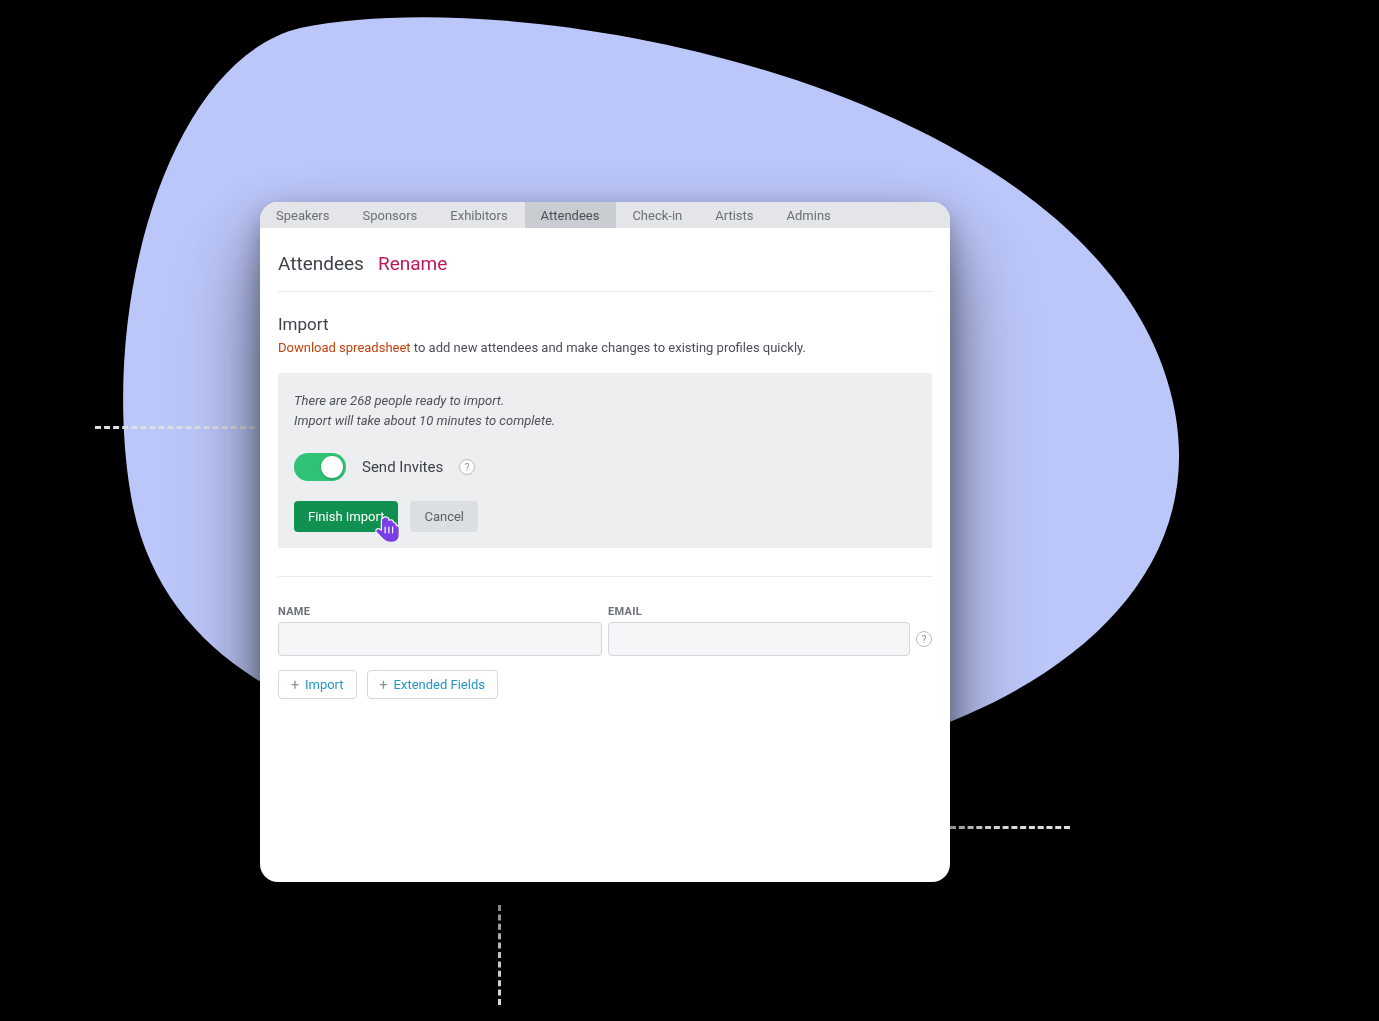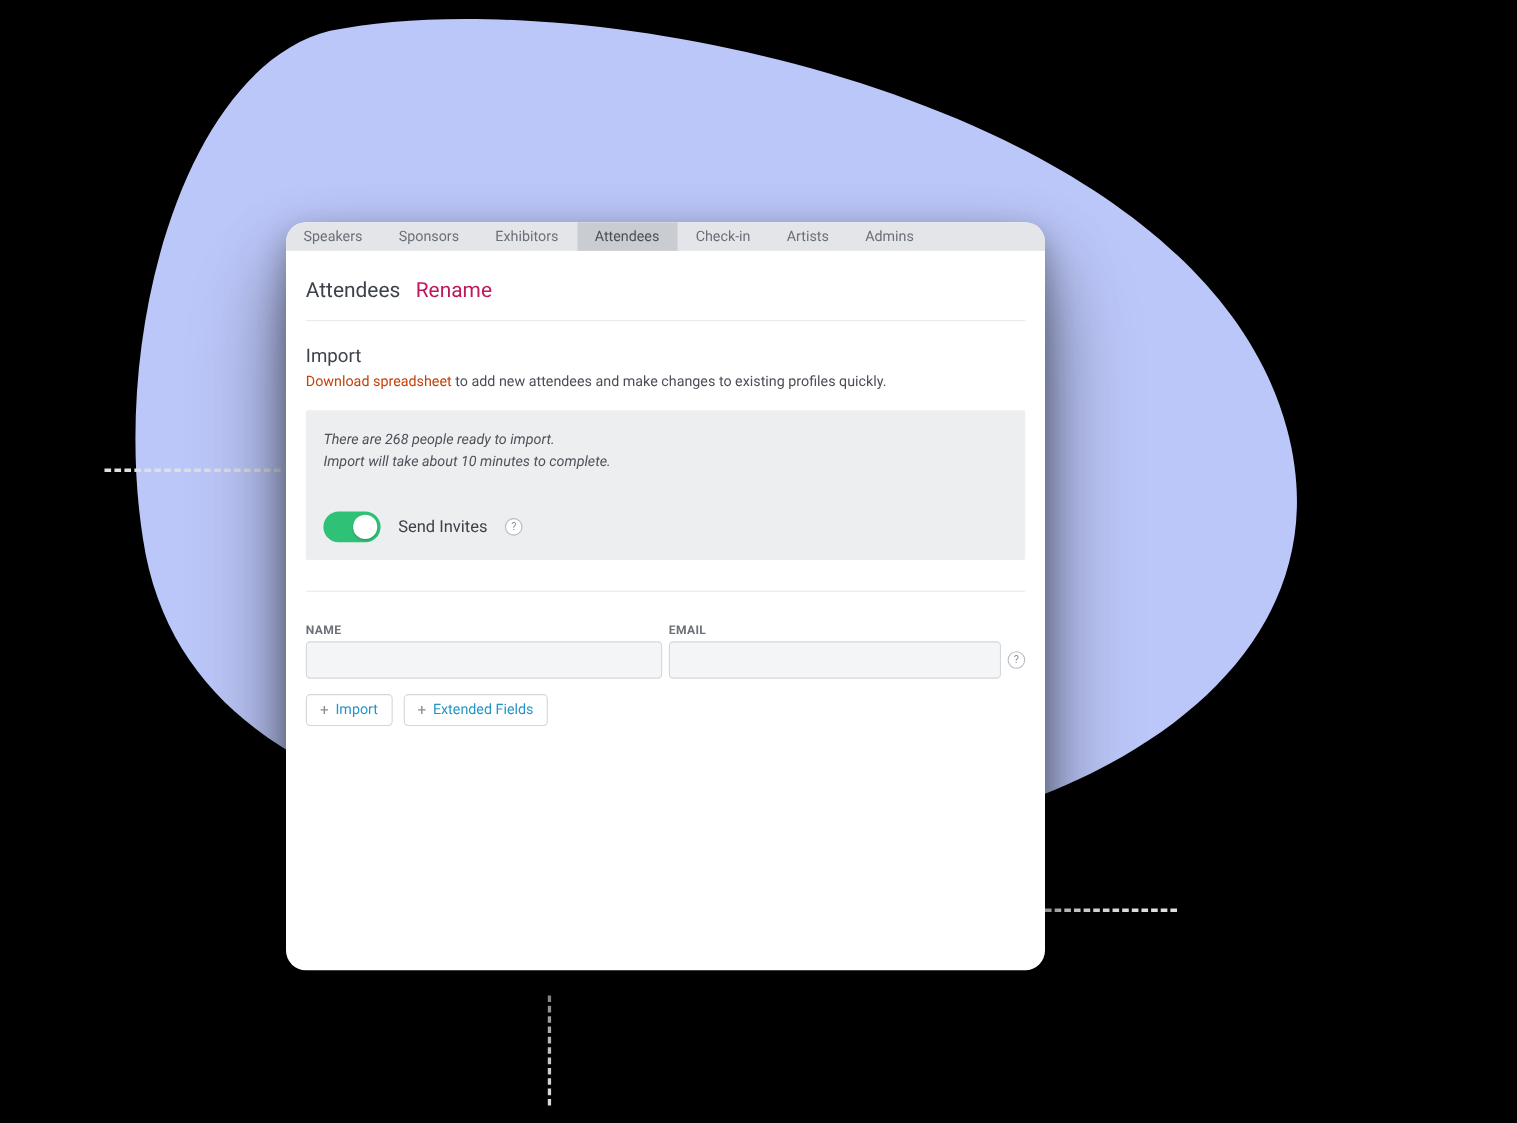--- a/index.html
+++ b/index.html
@@ -116,21 +116,21 @@
   .import-text {
     font-size: 13px;
     color: #4d525a;
     line-height: 1.55;
     font-style: italic;
   }
   .invite-row {
     display: flex;
     align-items: center;
     gap: 16px;
-    margin-top: 34px;
+    margin-top: 22px;
   }
   .toggle {
     width: 52px;
     height: 28px;
     background: #2fc176;
     border-radius: 14px;
     position: relative;
     cursor: pointer;
   }
   .toggle-knob {
@@ -296,20 +296,29 @@
         <div class="import-text">Import will take about 10 minutes to complete.</div>
 
         <div class="invite-row">
           <div class="toggle">
             <div class="toggle-knob"></div>
           </div>
           <div class="invite-label">Send Invites</div>
           <div class="help-circle">?</div>
         </div>
 
+        <div class="btn-row">
+          <button class="btn btn-primary">Finish Import</button>
+          <button class="btn btn-secondary">Cancel</button>
+
+          <svg class="cursor-ptr" viewBox="0 0 32 32">
+            <path d="M12 3 C11 3 10 4 10 6 L10 16 L8 15 C6 14 4 15 4 17 C4 18 5 19 6 20 L12 26 C14 28 16 29 19 29 L22 29 C26 29 29 26 29 22 L29 14 C29 12 28 11 26 11 C26 11 26 11 26 11 C26 9 25 8 23 8 C23 8 23 8 23 8 C23 6 22 5 20 5 C19 5 18 5 18 6 L18 5 C18 3 16 2 14 2 C13 2 12 3 12 3 Z" fill="#7a3ee6" stroke="#ffffff" stroke-width="1.2"></path>
+            <path d="M14 13 L14 19 M18 13 L18 19 M22 13 L22 19" stroke="#ffffff" stroke-width="1.3" stroke-linecap="round"></path>
+          </svg>
+        </div>
       </div>
     </div>
 
     <div class="divider-bottom"></div>
 
     <div class="add-section">
 
       <div class="fields-row">
         <div class="field-group">
           <div class="field-label">NAME</div>

